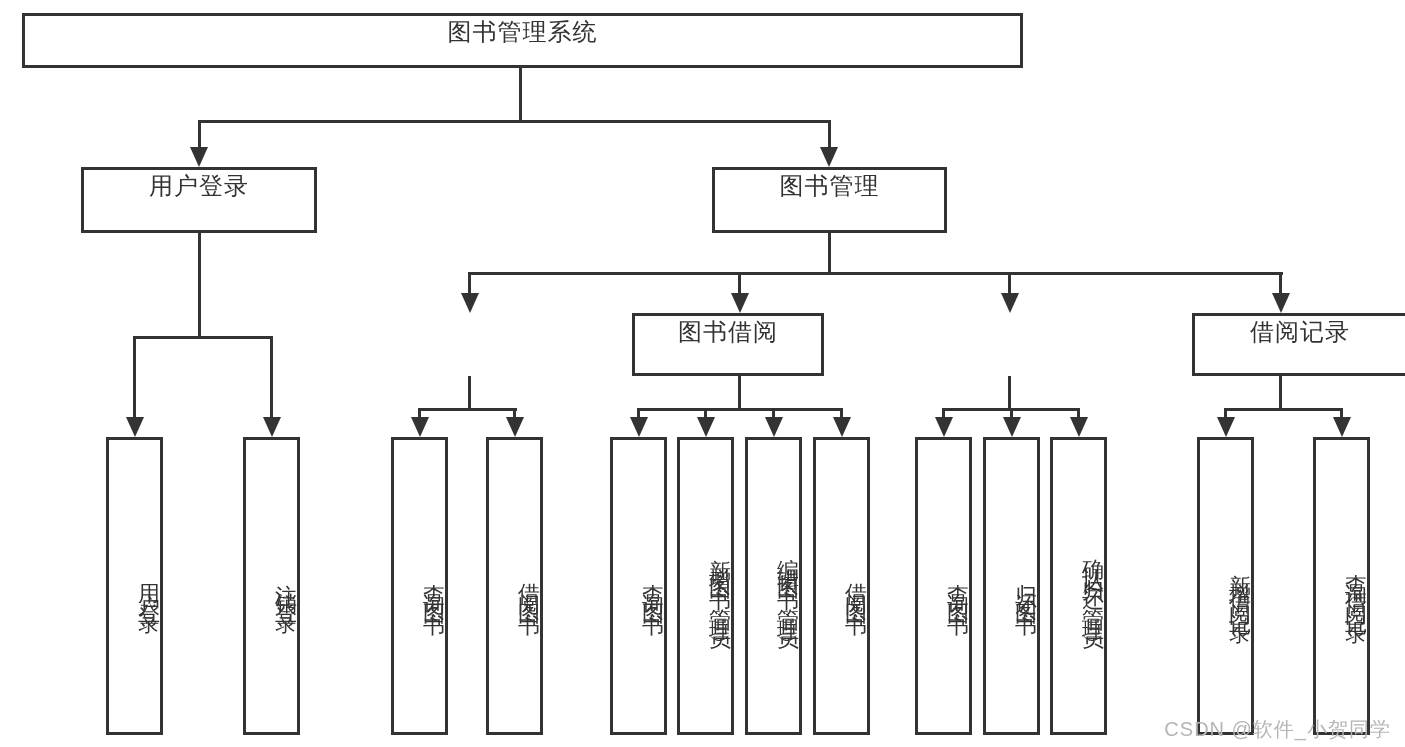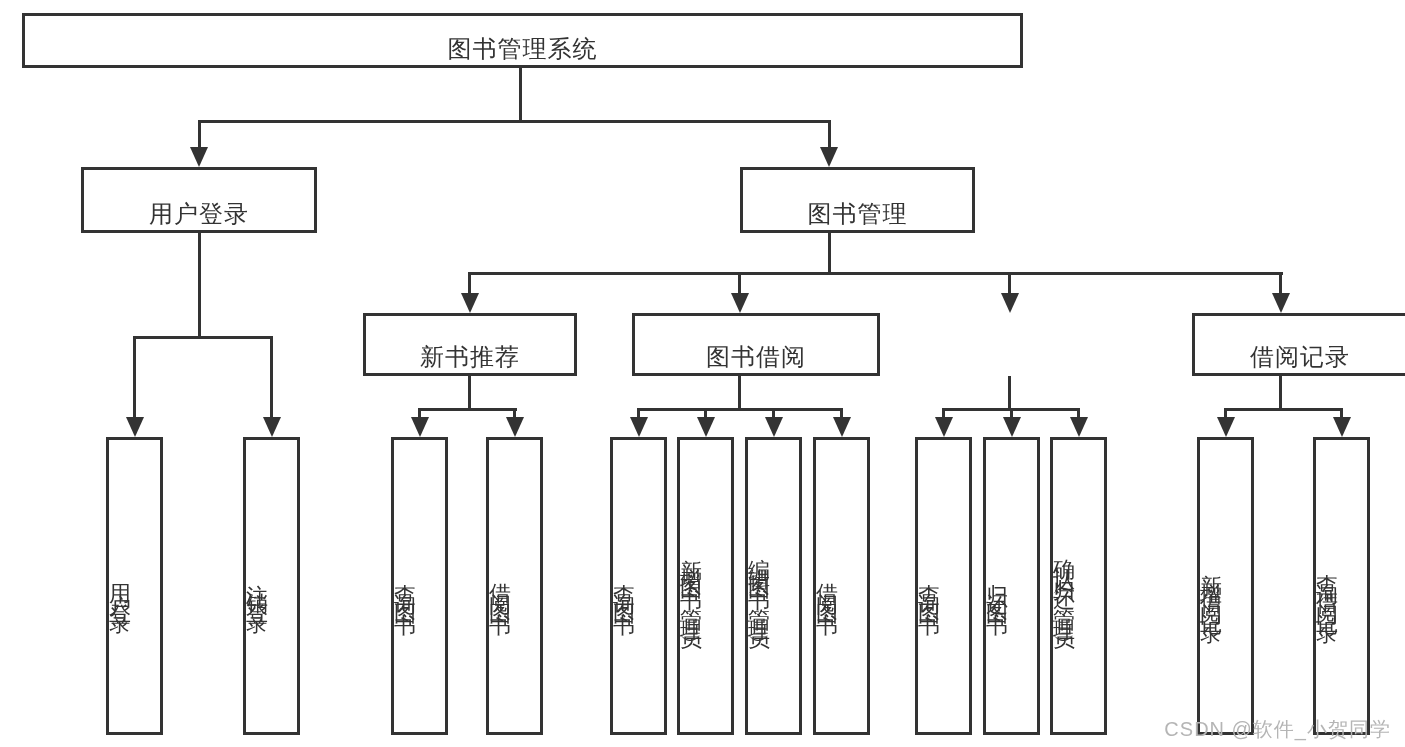--- a/index.html
+++ b/index.html
@@ -2,21 +2,21 @@
 <html><head>
 <meta charset="utf-8">
 <style>
   html,body{margin:0;padding:0;background:#fff;}
   .canvas{
     position:relative;width:1405px;height:747px;background:#ffffff;
     font-family:"Liberation Sans", sans-serif;color:#333;overflow:hidden;
   }
   .box{
     position:absolute;box-sizing:border-box;border:3px solid #333;background:#fff;
-    display:flex;align-items:flex-end;justify-content:center;
+    display:flex;align-items:flex-start;justify-content:center;
     font-size:24px;color:#333;letter-spacing:1px;white-space:nowrap;
   }
   .leaf{
     writing-mode:vertical-rl;text-orientation:mixed;
     font-size:22px;letter-spacing:10px;line-height:1;
   }
   .hline,.vline{position:absolute;background:#333;}
   .hline{height:3px;}
   .vline{width:3px;}
   .arrow{
@@ -41,21 +41,21 @@
   <div class="vline" style="left:519px;top:68px;height:55px;"></div>
   <div class="hline" style="left:198px;top:120px;width:633px;"></div>
   <div class="vline" style="left:198px;top:120px;height:31px;"></div>
   <div class="arrow" style="left:190px;top:147px;"></div>
   <div class="vline" style="left:828px;top:120px;height:31px;"></div>
   <div class="arrow" style="left:820px;top:147px;"></div>
 
   <div class="box" style="left:81px;top:167px;width:236px;height:66px;">
     <span>用户登录</span>
   </div>
-  <div class="box" style="left:712px;top:167px;width:235px;height:66px;margin-left:28px;">
+  <div class="box" style="left:712px;top:167px;width:235px;height:66px;">
     <span>图书管理</span>
   </div>
 
   <div class="vline" style="left:198px;top:233px;height:106px;"></div>
   <div class="hline" style="left:133px;top:336px;width:140px;"></div>
   <div class="vline" style="left:133px;top:336px;height:85px;"></div>
   <div class="arrow" style="left:126px;top:417px;"></div>
   <div class="vline" style="left:270px;top:336px;height:85px;"></div>
   <div class="arrow" style="left:263px;top:417px;"></div>
 
@@ -63,24 +63,21 @@
   <div class="hline" style="left:468px;top:272px;width:815px;"></div>
   <div class="vline" style="left:468px;top:272px;height:25px;"></div>
   <div class="arrow" style="left:461px;top:293px;"></div>
   <div class="vline" style="left:738px;top:272px;height:25px;"></div>
   <div class="arrow" style="left:731px;top:293px;"></div>
   <div class="vline" style="left:1008px;top:272px;height:25px;"></div>
   <div class="arrow" style="left:1001px;top:293px;"></div>
   <div class="vline" style="left:1279px;top:272px;height:25px;"></div>
   <div class="arrow" style="left:1272px;top:293px;"></div>
 
-  <div class="box" style="left:363px;top:313px;width:214px;height:63px;">
-    <span>新书推荐</span>
-  </div>
-  <div class="box" style="left:632px;top:313px;width:248px;height:63px;">
+  <div class="box" style="left:632px;top:313px;width:192px;height:63px;">
     <span>图书借阅</span>
   </div>
   <div class="box" style="left:1192px;top:313px;width:216px;height:63px;">
     <span>借阅记录</span>
   </div>
 
   <div class="vline" style="left:468px;top:376px;height:35px;"></div>
   <div class="hline" style="left:418px;top:408px;width:99px;"></div>
   <div class="vline" style="left:418px;top:408px;height:13px;"></div>
   <div class="arrow" style="left:411px;top:417px;"></div>

